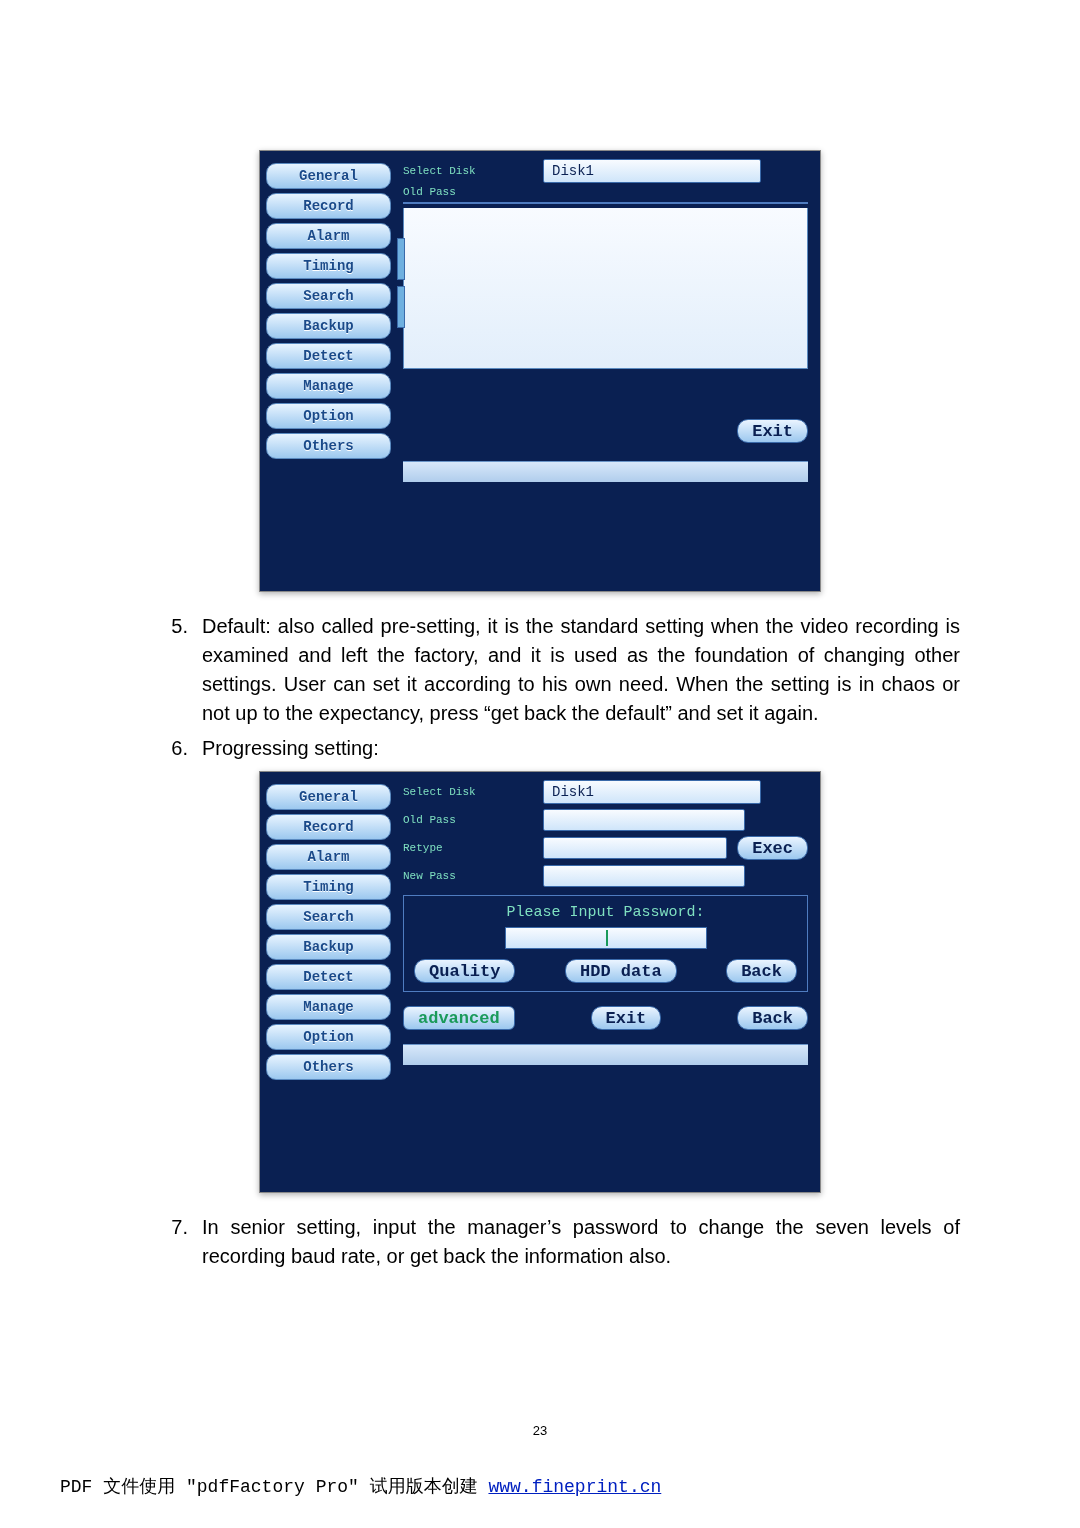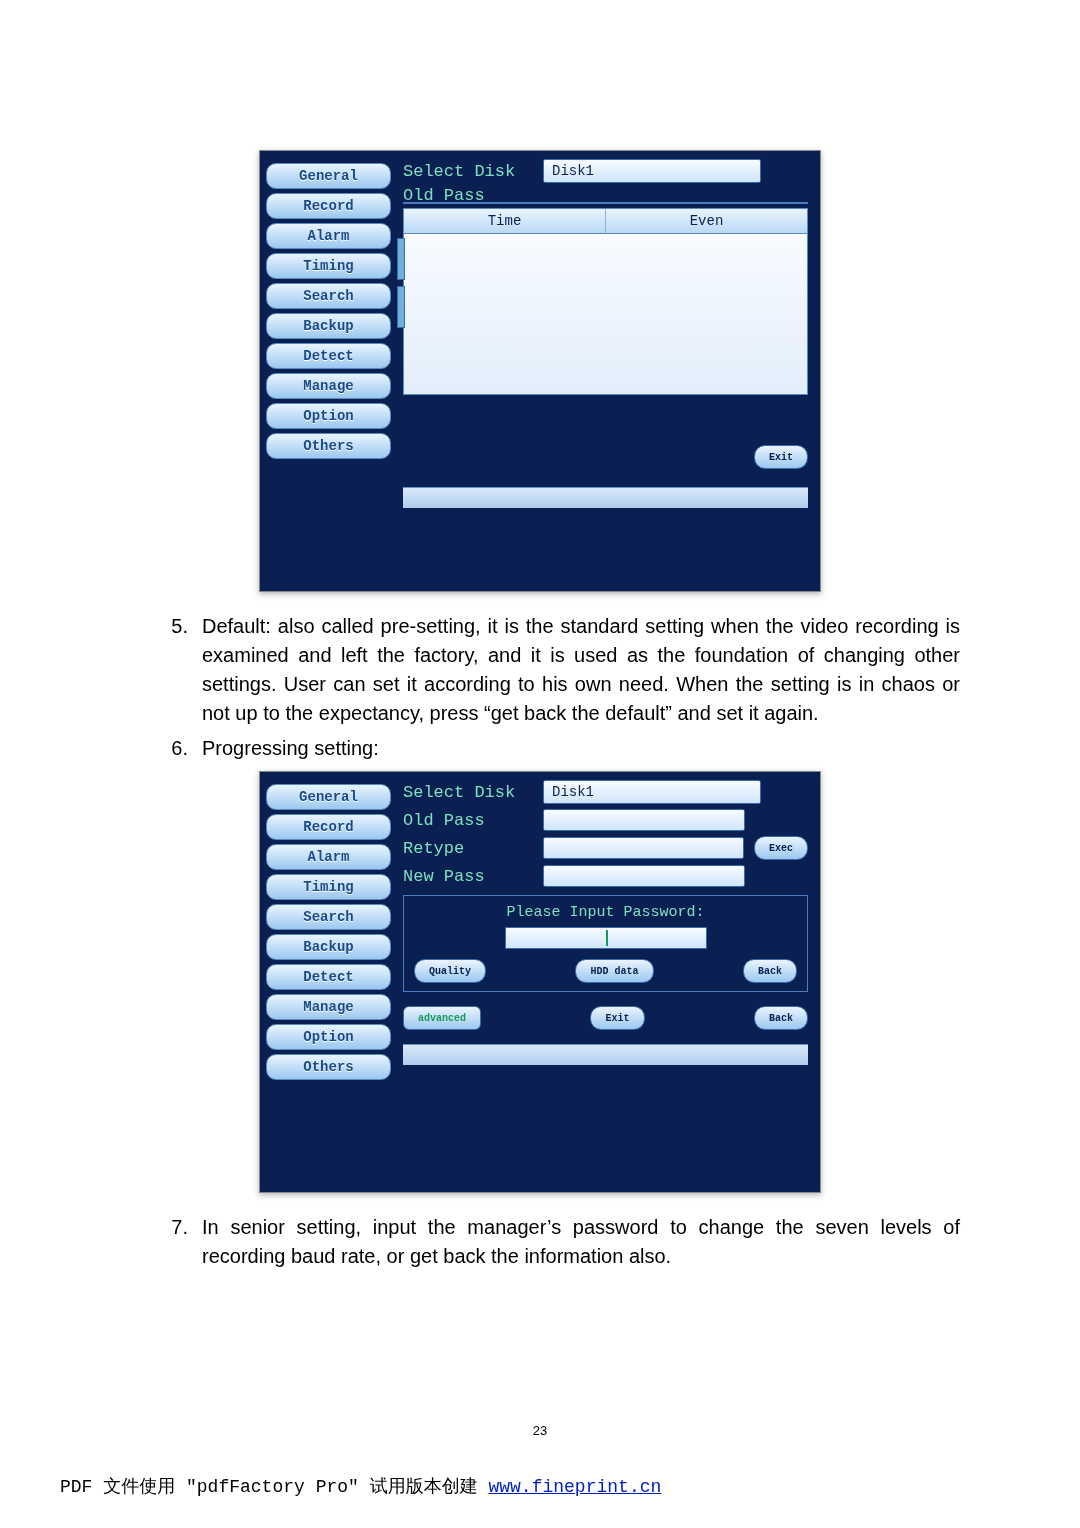--- a/index.html
+++ b/index.html
@@ -52,21 +52,21 @@
     position: relative;
   }
   .row {
     display: flex;
     align-items: center;
     gap: 10px;
     margin-bottom: 5px;
   }
   .lbl {
     font-family: "Courier New", monospace;
-    font-size: 17px;
+    font-size: 11px;
     color: #7fe0c0;
     flex: 0 0 130px;
   }
   .dropdown {
     background: linear-gradient(#f8fbff, #cfe5fa);
     border: 1px solid #3a6aaa;
     height: 22px;
     flex: 1;
     display: flex;
     align-items: center;
@@ -136,21 +136,21 @@
   .btn {
     background: linear-gradient(#eaf4ff, #9cc8ef);
     border: 1px solid #3a6aaa;
     border-radius: 11px;
     height: 22px;
     padding: 0 14px;
     display: inline-flex;
     align-items: center;
     justify-content: center;
     font-family: "Courier New", monospace;
-    font-size: 10px;
+    font-size: 17px;
     color: #0a2052;
     font-weight: bold;
   }
   .panel {
     border: 1px solid #4f7cc0;
     padding: 8px 10px;
     margin-top: 8px;
   }
   .panel-row {
     display: flex;
@@ -251,24 +251,20 @@
     </div>
     <div class="main">
       <div style="flex:1">
         <div class="row">
           <span class="lbl">Select Disk</span>
           <span class="dropdown">Disk1</span>
         </div>
         <span class="lbl" style="display:block;margin-top:-2px;height:14px;overflow:hidden">Old Pass</span>
         <div class="divider"></div>
         <div class="table-area" style="position:relative;">
-          <div class="table-head">
-            <div class="th">Time</div>
-            <div class="th">Even</div>
-          </div>
           <div class="table-body"></div>
           <div class="scroll-cue"></div>
           <div class="scroll-cue scroll-cue2"></div>
         </div>
         <div class="bottom-row" style="margin-top:50px;">
           <span class="btn">Exit</span>
         </div>
       </div>
       <div class="statusbar" style="margin-top:18px;"></div>
     </div>

